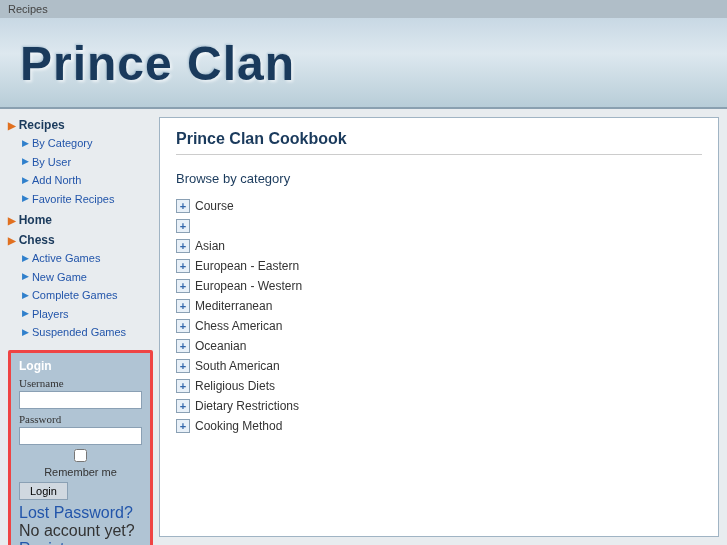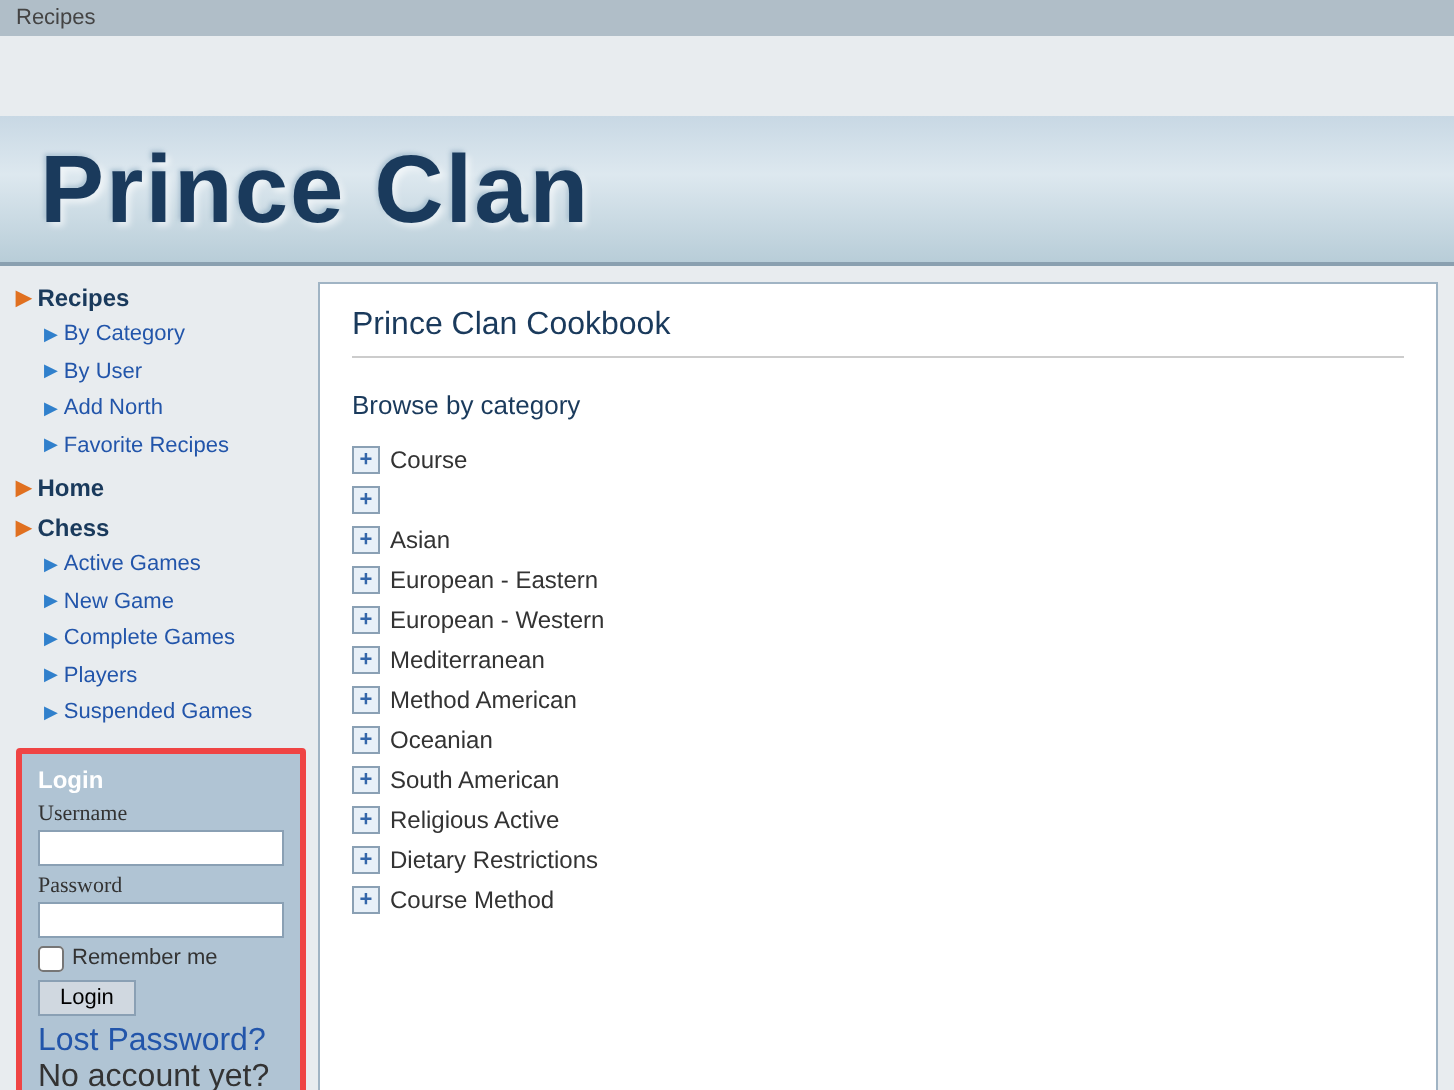--- a/index.html
+++ b/index.html
@@ -16,24 +16,23 @@
       padding: 3px 8px;
       font-size: 11px;
       color: #444;
     }
 
     
     #header {
       background: linear-gradient(180deg, #c8d8e4 0%, #dde8ef 40%, #b8cdd8 100%);
       padding: 10px 20px 8px 20px;
       border-bottom: 2px solid #8aa0b0;
-      height: 75px;
-      display: flex;
-      align-items: center;
-      margin-top: 40px;
+      height: 91px;
+      display: flex;
+      align-items: center;
     }
     #site-title {
       font-size: 48px;
       font-weight: bold;
       color: #1a3a5c;
       text-shadow: 2px 2px 3px rgba(255,255,255,0.6), -1px -1px 2px rgba(100,140,170,0.4);
       letter-spacing: 1px;
     }
 
     
@@ -125,20 +124,21 @@
       padding: 1px 3px;
       margin-bottom: 4px;
     }
 
     .remember-row {
       display: flex;
       align-items: center;
       gap: 4px;
       margin-bottom: 4px;
       font-size: 11px;
+      flex-direction: column;
     }
 
     #login-btn {
       background: #d0d8e0;
       border: 1px solid #8aa0b4;
       padding: 2px 10px;
       font-size: 11px;
       cursor: pointer;
       margin-bottom: 4px;
     }
@@ -158,21 +158,21 @@
       flex: 1;
       background: #fff;
       border: 1px solid #a0b4c4;
       padding: 12px 16px;
       min-height: 420px;
     }
 
     #main-content h2 {
       font-size: 16px;
       color: #1a3a5c;
-      font-weight: normal;
+      font-weight: bold;
       margin-bottom: 16px;
       border-bottom: 1px solid #ccc;
       padding-bottom: 6px;
     }
 
     #main-content h3 {
       font-size: 13px;
       color: #1a3a5c;
       font-weight: normal;
       margin-bottom: 10px;
@@ -336,41 +336,41 @@
       <li>
         <span class="expand-icon">+</span>
         <span>European - Western</span>
       </li>
       <li>
         <span class="expand-icon">+</span>
         <span>Mediterranean</span>
       </li>
       <li>
         <span class="expand-icon">+</span>
-        <span>Method American</span>
+        <span>Chess American</span>
       </li>
       <li>
         <span class="expand-icon">+</span>
         <span>Oceanian</span>
       </li>
       <li>
         <span class="expand-icon">+</span>
         <span>South American</span>
       </li>
       <li>
         <span class="expand-icon">+</span>
-        <span>Religious Active</span>
+        <span>Religious Diets</span>
       </li>
       <li>
         <span class="expand-icon">+</span>
         <span>Dietary Restrictions</span>
       </li>
       <li>
         <span class="expand-icon">+</span>
-        <span>Course Method</span>
+        <span>Cooking Method</span>
       </li>
     </ul>
   </div>
 
 </div>
 
 <div id="footer">
   <span>Copyright © 2004.  Page generated in 0.017 seconds.</span>
 </div>
 

